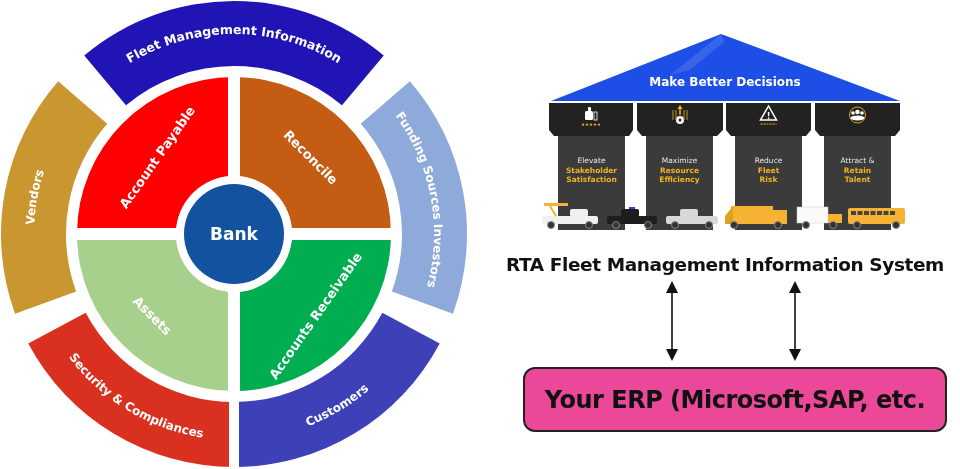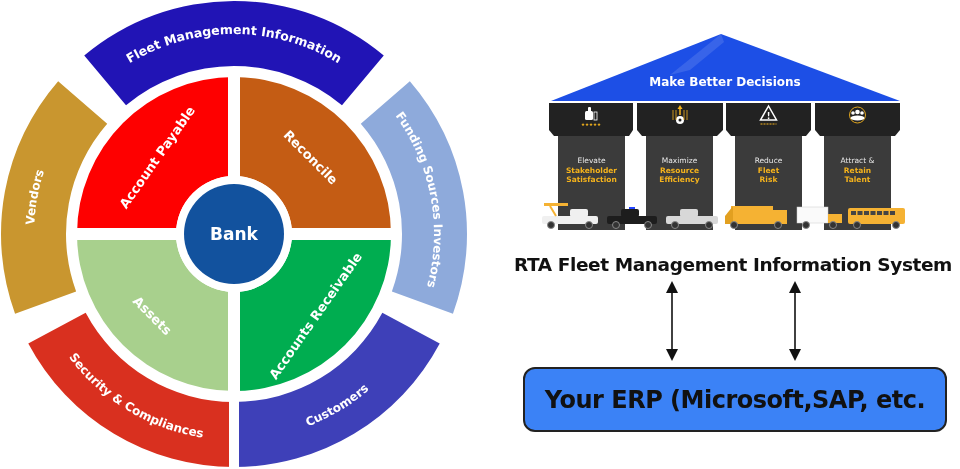--- a/index.html
+++ b/index.html
@@ -1,25 +1,25 @@
 <!DOCTYPE html>
 <html><head>
 <meta charset="utf-8">
 <style>
   html, body { margin: 0; padding: 0; background: #ffffff; }
   body { width: 960px; height: 469px; position: relative; overflow: hidden; font-family: "DejaVu Sans", sans-serif; }
   #wheel { position: absolute; left: 0; top: 0; width: 470px; height: 469px; }
   #wheel text { font-family: "DejaVu Sans", sans-serif; font-weight: bold; fill: #ffffff; }
   #temple { position: absolute; left: 540px; top: 30px; width: 380px; height: 215px; }
   #temple text { font-family: "DejaVu Sans", sans-serif; }
-  .sys-title { position: absolute; left: 506px; top: 254px; width: 454px; text-align: center;
+  .sys-title { position: absolute; left: 506px; top: 254px; width: 454px; 
     font-family: "DejaVu Sans", sans-serif; font-weight: bold; font-size: 18.5px; color: #111; letter-spacing: -0.4px; white-space: nowrap; }
   #arrows { position: absolute; left: 640px; top: 278px; width: 200px; height: 90px; }
   .erp-box { position: absolute; left: 523px; top: 367px; width: 420px; height: 61px; border: 2px solid #222; border-radius: 12px;
-    display: flex; align-items: center; justify-content: center; background: #3b82f6; }
+    display: flex; align-items: center; justify-content: center; background: #ec4899; }
   .erp-label { font-family: "DejaVu Sans", sans-serif; font-weight: bold; font-size: 24px; color: #111; letter-spacing: -0.5px; white-space: nowrap; }
 </style>
 </head>
 <body>
 
 <svg id="wheel" viewBox="0 0 470 469">
   <defs>
       <path id="outer-arc-0" d="M105.44247806269212,80.79111137620438 A200,200 0 0 1 362.5575219373079,80.79111137620438"></path>
       <path id="outer-arc-1" d="M361.2156440555528,79.675083322456 A200,200 0 0 1 408.07113918797995,332.4847120206934"></path>
       <path id="outer-arc-2" d="M201.7745002017124,437.4637981625983 A206,206 0 0 0 428.7768265734593,301.0670398181743"></path>

